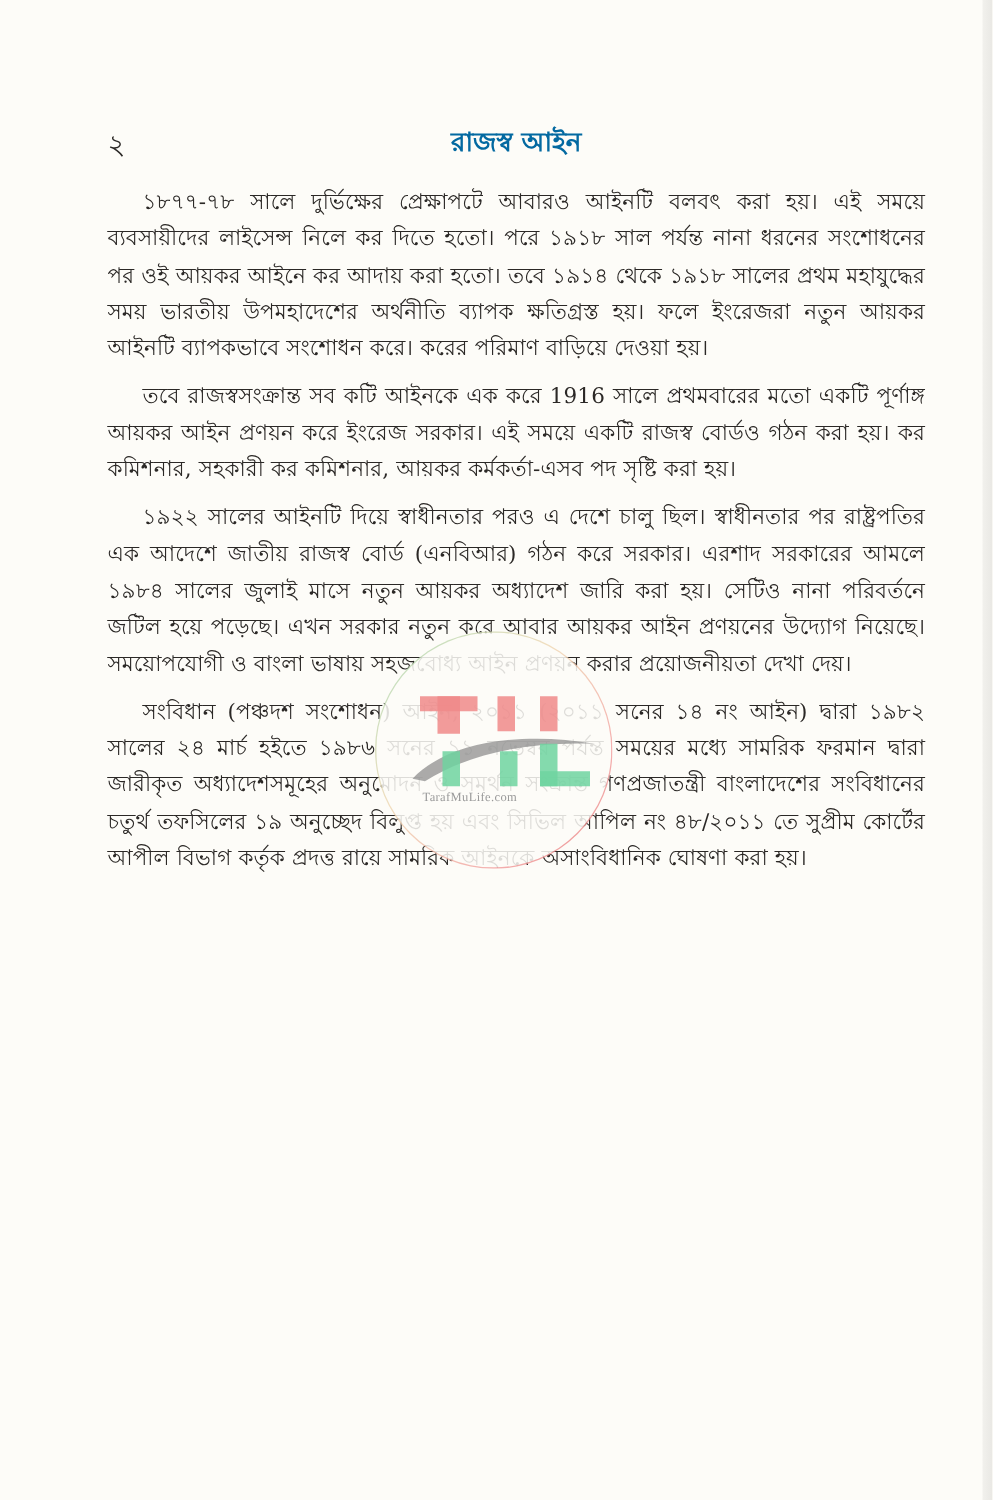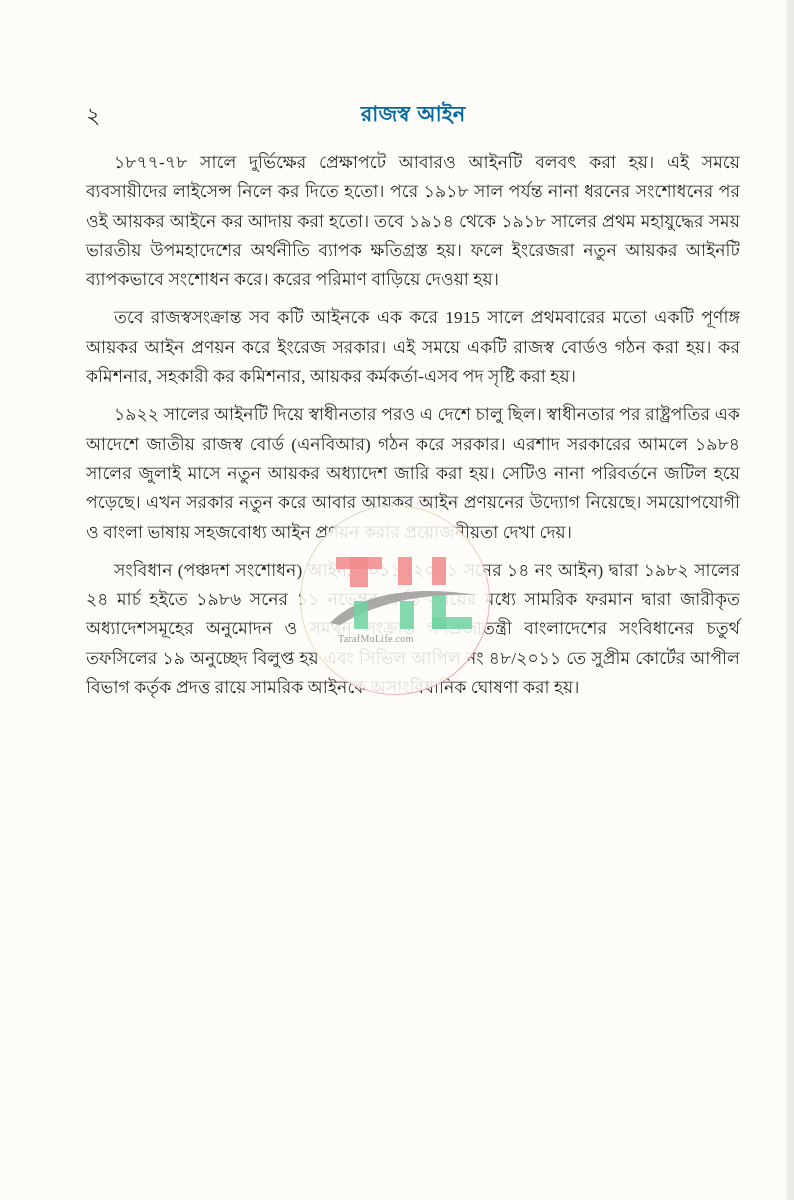--- a/index.html
+++ b/index.html
@@ -49,21 +49,20 @@
     }
     .body-text {
       position: absolute;
       top: 148px;
       left: 86px;
       width: 654px;
       font-size: 17.2px;
       line-height: 29.3px;
       text-align: justify;
       letter-spacing: 0.1px;
-      font-family: Liberation Serif, serif;
     }
     .para {
       margin: 0 0 9px 0;
       text-indent: 28px;
     }
     .watermark {
       position: absolute;
       left: 300px;
       top: 505px;
       width: 195px;
@@ -122,21 +121,21 @@
 
 <div class="page-edge"></div>
 
 <div class="header">
   <span class="page-number">২</span>
   <div class="running-title">রাজস্ব আইন</div>
 </div>
 
 <div class="body-text">
   <p class="para">১৮৭৭-৭৮ সালে দুর্ভিক্ষের প্রেক্ষাপটে আবারও আইনটি বলবৎ করা হয়। এই সময়ে ব্যবসায়ীদের লাইসেন্স নিলে কর দিতে হতো। পরে ১৯১৮ সাল পর্যন্ত নানা ধরনের সংশোধনের পর ওই আয়কর আইনে কর আদায় করা হতো। তবে ১৯১৪ থেকে ১৯১৮ সালের প্রথম মহাযুদ্ধের সময় ভারতীয় উপমহাদেশের অর্থনীতি ব্যাপক ক্ষতিগ্রস্ত হয়। ফলে ইংরেজরা নতুন আয়কর আইনটি ব্যাপকভাবে সংশোধন করে। করের পরিমাণ বাড়িয়ে দেওয়া হয়।</p>
-  <p class="para">তবে রাজস্বসংক্রান্ত সব কটি আইনকে এক করে 1915 সালে প্রথমবারের মতো একটি পূর্ণাঙ্গ আয়কর আইন প্রণয়ন করে ইংরেজ সরকার। এই সময়ে একটি রাজস্ব বোর্ডও গঠন করা হয়। কর কমিশনার, সহকারী কর কমিশনার, আয়কর কর্মকর্তা-এসব পদ সৃষ্টি করা হয়।</p>
+  <p class="para">তবে রাজস্বসংক্রান্ত সব কটি আইনকে এক করে 1916 সালে প্রথমবারের মতো একটি পূর্ণাঙ্গ আয়কর আইন প্রণয়ন করে ইংরেজ সরকার। এই সময়ে একটি রাজস্ব বোর্ডও গঠন করা হয়। কর কমিশনার, সহকারী কর কমিশনার, আয়কর কর্মকর্তা-এসব পদ সৃষ্টি করা হয়।</p>
   <p class="para">১৯২২ সালের আইনটি দিয়ে স্বাধীনতার পরও এ দেশে চালু ছিল। স্বাধীনতার পর রাষ্ট্রপতির এক আদেশে জাতীয় রাজস্ব বোর্ড (এনবিআর) গঠন করে সরকার। এরশাদ সরকারের আমলে ১৯৮৪ সালের জুলাই মাসে নতুন আয়কর অধ্যাদেশ জারি করা হয়। সেটিও নানা পরিবর্তনে জটিল হয়ে পড়েছে। এখন সরকার নতুন করে আবার আয়কর আইন প্রণয়নের উদ্যোগ নিয়েছে। সময়োপযোগী ও বাংলা ভাষায় সহজবোধ্য আইন প্রণয়ন করার প্রয়োজনীয়তা দেখা দেয়।</p>
   <p class="para">সংবিধান (পঞ্চদশ সংশোধন) আইন, ২০১১ (২০১১ সনের ১৪ নং আইন) দ্বারা ১৯৮২ সালের ২৪ মার্চ হইতে ১৯৮৬ সনের ১১ নভেম্বর পর্যন্ত সময়ের মধ্যে সামরিক ফরমান দ্বারা জারীকৃত অধ্যাদেশসমূহের অনুমোদন ও সমর্থন সংক্রান্ত গণপ্রজাতন্ত্রী বাংলাদেশের সংবিধানের চতুর্থ তফসিলের ১৯ অনুচ্ছেদ বিলুপ্ত হয় এবং সিভিল আপিল নং ৪৮/২০১১ তে সুপ্রীম কোর্টের আপীল বিভাগ কর্তৃক প্রদত্ত রায়ে সামরিক আইনকে অসাংবিধানিক ঘোষণা করা হয়।</p>
 </div>
 
 <div class="watermark">
   <div class="wm-ring"></div>
   <div class="wm-logo">
 
     <div class="wm-red" style="left:8px; top:0; width:46px; height:12px;"></div>
     <div class="wm-red" style="left:22px; top:0; width:18px; height:30px;"></div>

